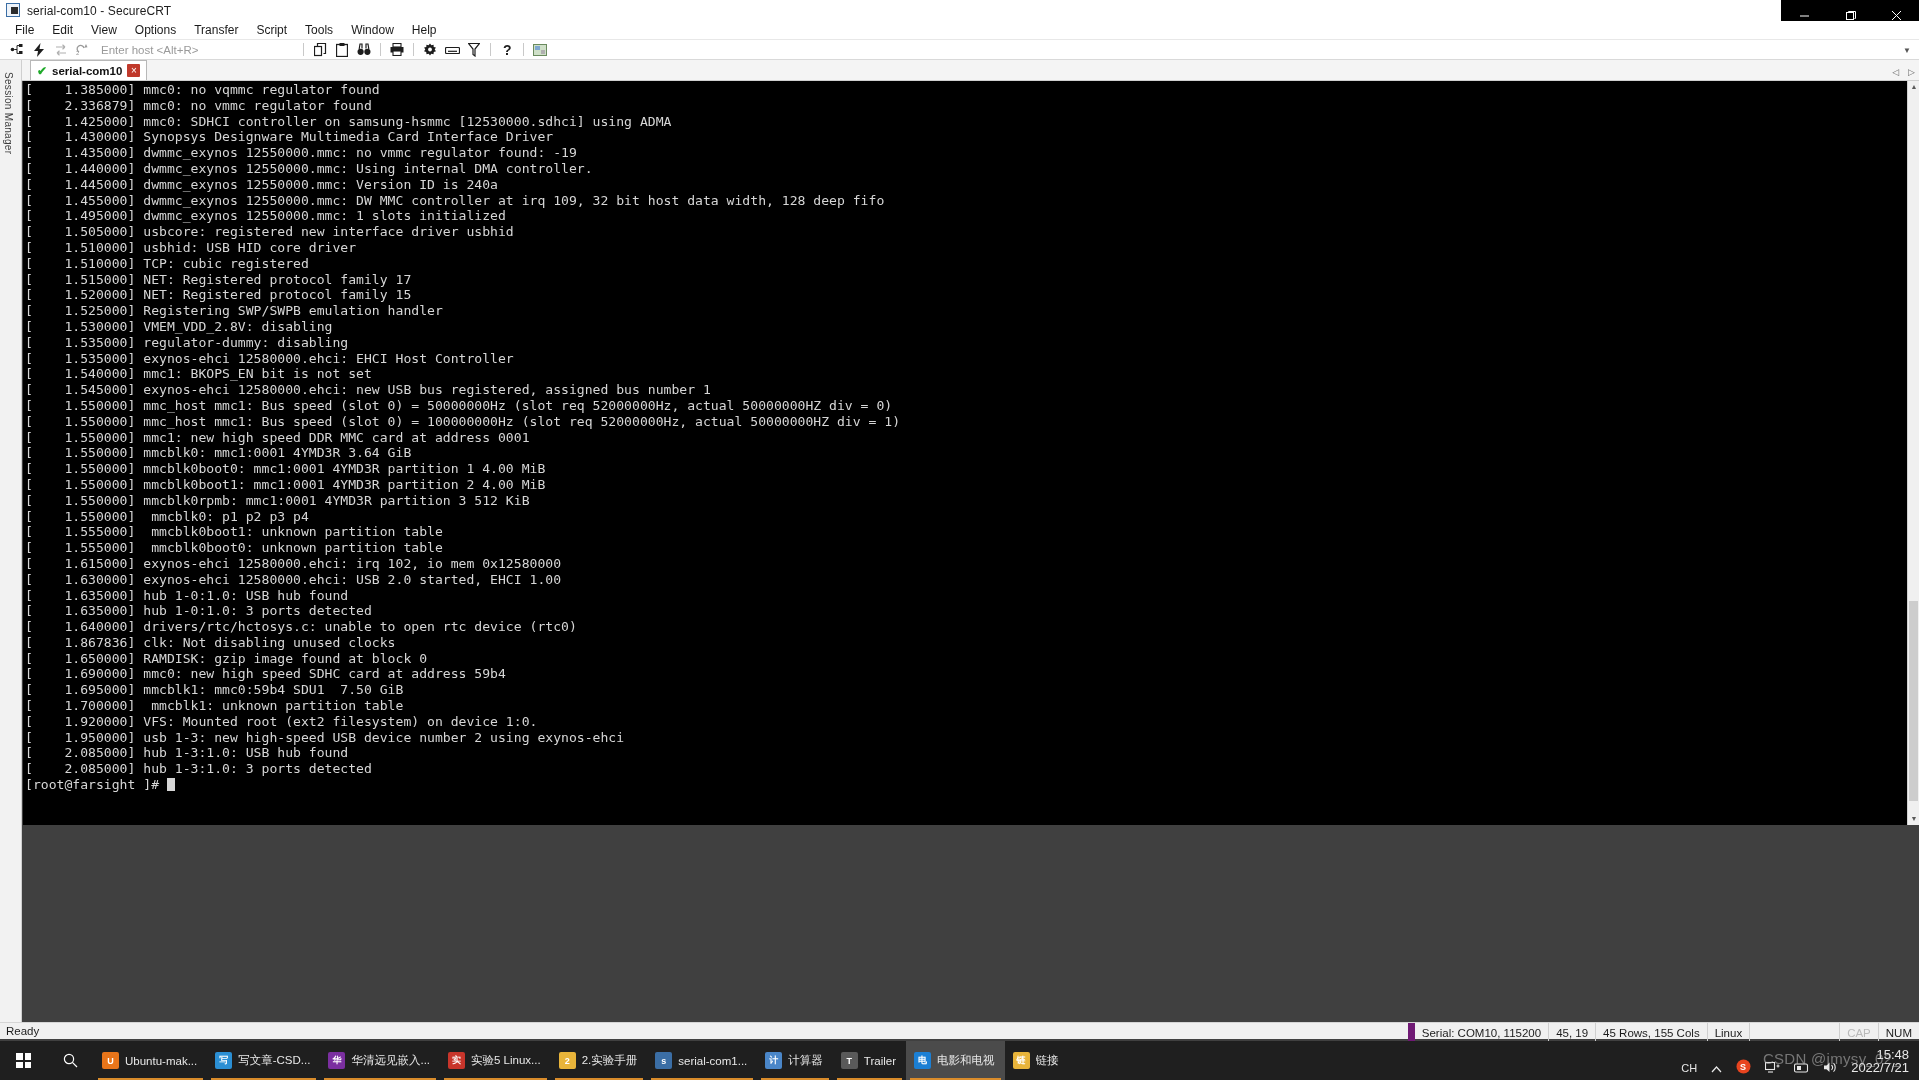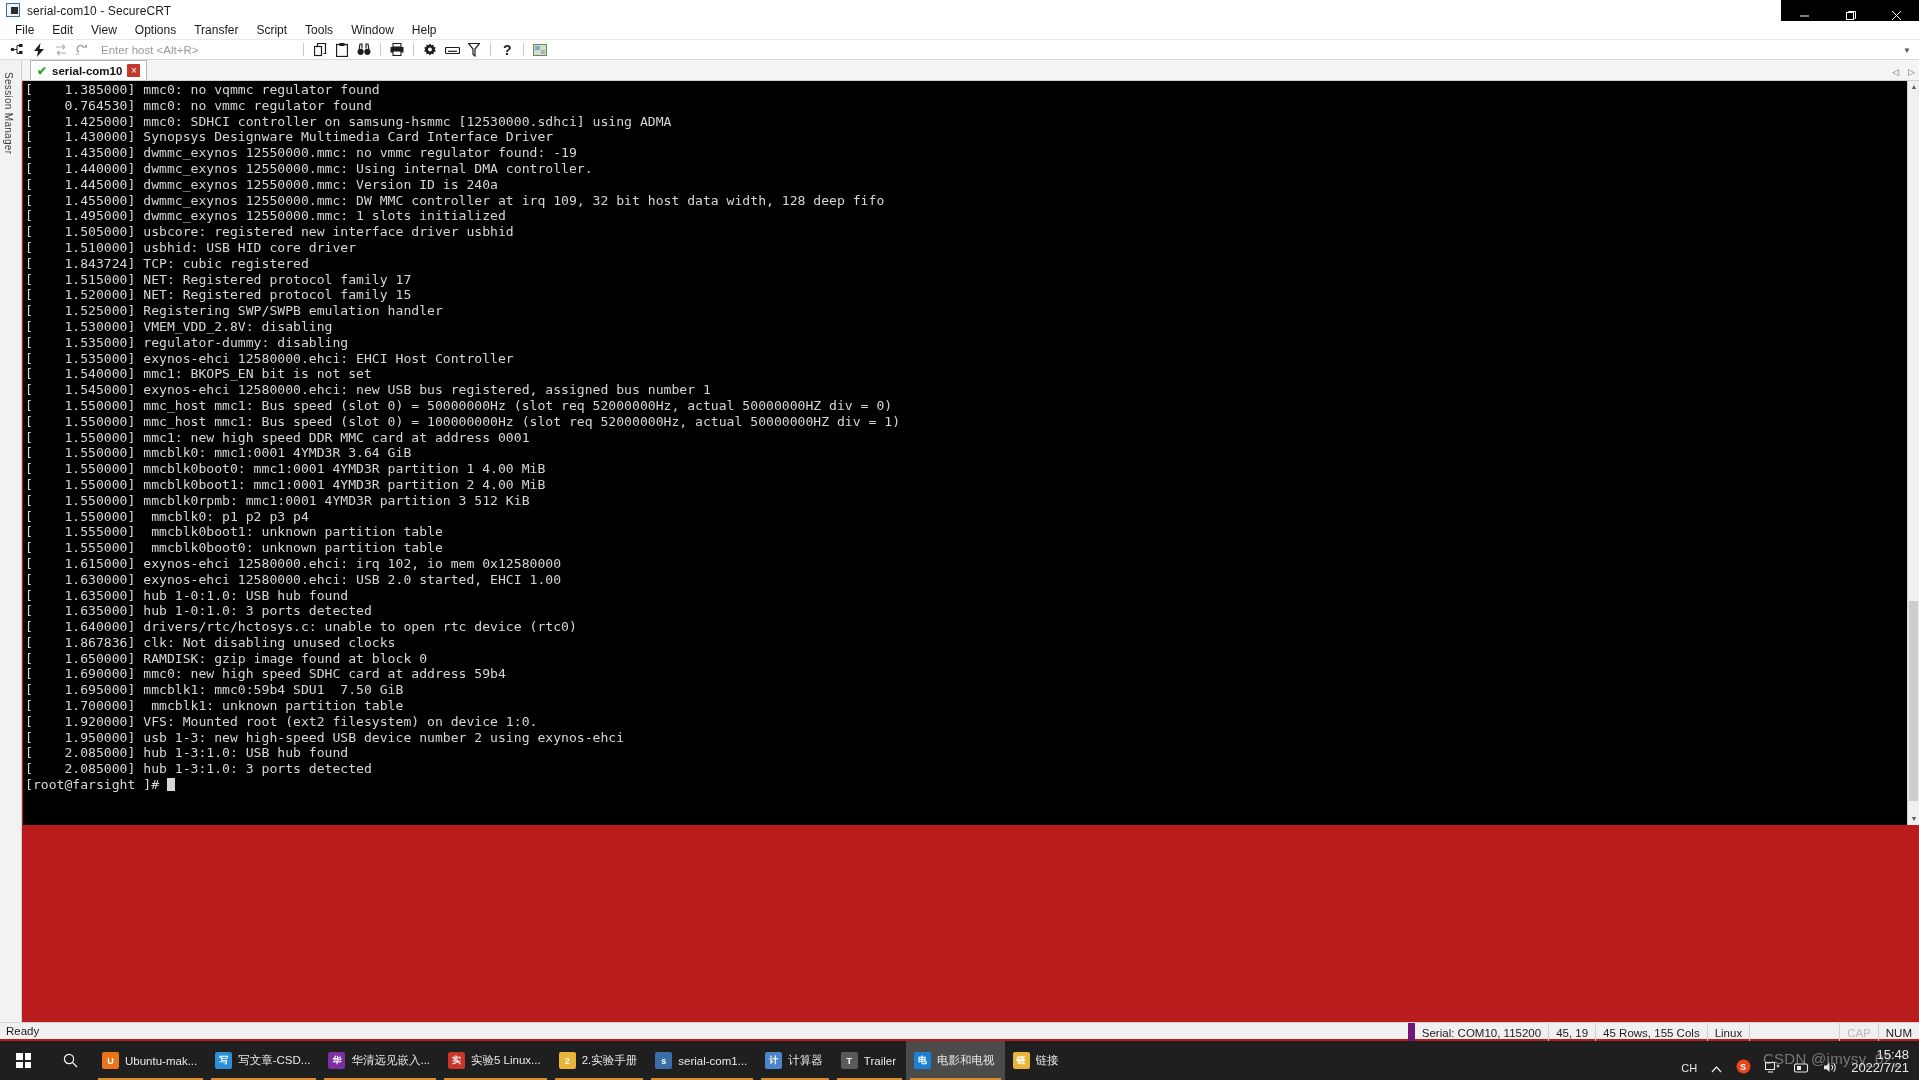--- a/index.html
+++ b/index.html
@@ -2,21 +2,21 @@
 <html><head>
 <meta charset="utf-8">
 <style>
   * { box-sizing: border-box; margin: 0; padding: 0; }
   html, body {
     width: 1919px; height: 1080px;
     overflow: hidden;
     background: #ffffff;
     font-family: "Liberation Sans", sans-serif;
   }
-  #app { position: relative; width: 1919px; height: 1080px; background: #b91c1c; }
+  #app { position: relative; width: 1919px; height: 1080px; background: #404040; }
 
   
   .titlebar {
     position: absolute; left: 0; top: 0; width: 1919px; height: 21px;
     background: #ffffff;
     display: flex; align-items: center;
   }
   .title-icon {
     width: 15px; height: 15px; margin-left: 6px; margin-right: 6px;
     position: relative; flex: none;
@@ -344,31 +344,31 @@
       <span class="tab-close">×</span>
     </div>
     <div class="tabstrip-right">
       <span>◁</span>
       <span>▷</span>
     </div>
   </div>
 
   <div class="terminal" id="terminal">
       <div class="term-line">[    1.385000] mmc0: no vqmmc regulator found</div>
-      <div class="term-line">[    0.764530] mmc0: no vmmc regulator found</div>
+      <div class="term-line">[    2.336879] mmc0: no vmmc regulator found</div>
       <div class="term-line">[    1.425000] mmc0: SDHCI controller on samsung-hsmmc [12530000.sdhci] using ADMA</div>
       <div class="term-line">[    1.430000] Synopsys Designware Multimedia Card Interface Driver</div>
       <div class="term-line">[    1.435000] dwmmc_exynos 12550000.mmc: no vmmc regulator found: -19</div>
       <div class="term-line">[    1.440000] dwmmc_exynos 12550000.mmc: Using internal DMA controller.</div>
       <div class="term-line">[    1.445000] dwmmc_exynos 12550000.mmc: Version ID is 240a</div>
       <div class="term-line">[    1.455000] dwmmc_exynos 12550000.mmc: DW MMC controller at irq 109, 32 bit host data width, 128 deep fifo</div>
       <div class="term-line">[    1.495000] dwmmc_exynos 12550000.mmc: 1 slots initialized</div>
       <div class="term-line">[    1.505000] usbcore: registered new interface driver usbhid</div>
       <div class="term-line">[    1.510000] usbhid: USB HID core driver</div>
-      <div class="term-line">[    1.843724] TCP: cubic registered</div>
+      <div class="term-line">[    1.510000] TCP: cubic registered</div>
       <div class="term-line">[    1.515000] NET: Registered protocol family 17</div>
       <div class="term-line">[    1.520000] NET: Registered protocol family 15</div>
       <div class="term-line">[    1.525000] Registering SWP/SWPB emulation handler</div>
       <div class="term-line">[    1.530000] VMEM_VDD_2.8V: disabling</div>
       <div class="term-line">[    1.535000] regulator-dummy: disabling</div>
       <div class="term-line">[    1.535000] exynos-ehci 12580000.ehci: EHCI Host Controller</div>
       <div class="term-line">[    1.540000] mmc1: BKOPS_EN bit is not set</div>
       <div class="term-line">[    1.545000] exynos-ehci 12580000.ehci: new USB bus registered, assigned bus number 1</div>
       <div class="term-line">[    1.550000] mmc_host mmc1: Bus speed (slot 0) = 50000000Hz (slot req 52000000Hz, actual 50000000HZ div = 0)</div>
       <div class="term-line">[    1.550000] mmc_host mmc1: Bus speed (slot 0) = 100000000Hz (slot req 52000000Hz, actual 50000000HZ div = 1)</div>

